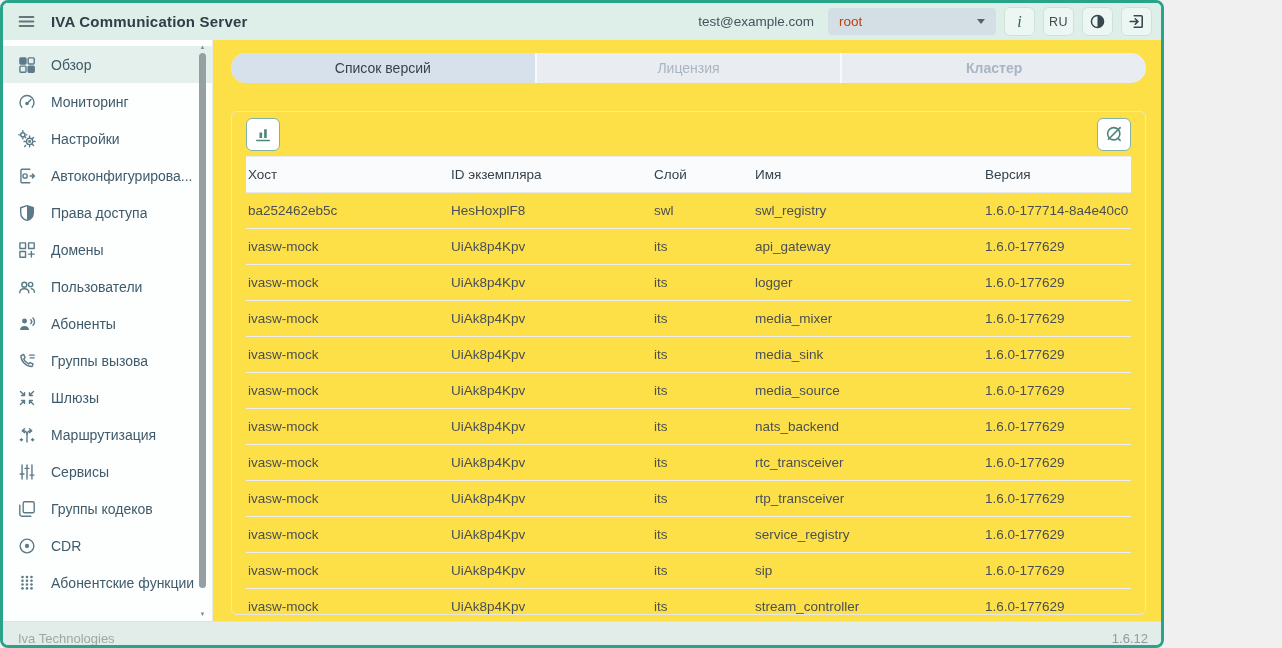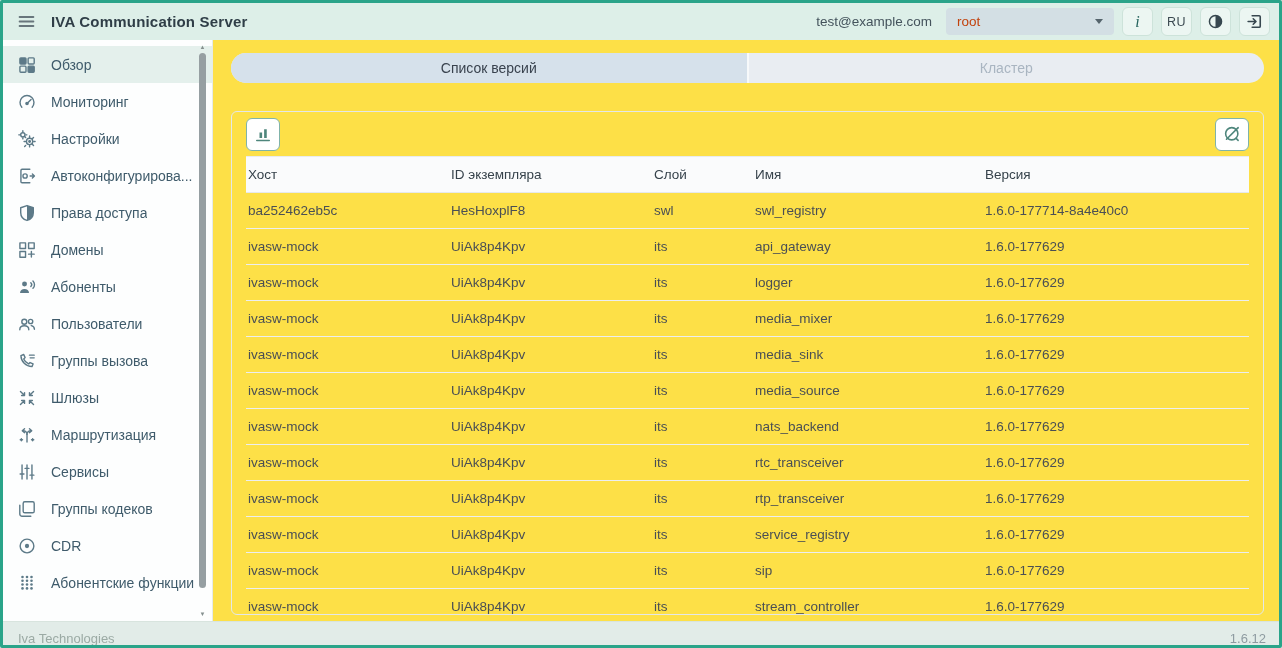--- a/index.html
+++ b/index.html
@@ -1,18 +1,18 @@
 <!DOCTYPE html>
 <html><head>
 <meta charset="utf-8">
 <style>
   html,body{margin:0;padding:0;background:#f0f0f0;}
   .window{
-    position:relative;width:1282px;height:648px;box-sizing:border-box;
-    border:3px solid #2aa489;border-radius:2px;background:#fff;overflow:hidden;
+    position:relative;width:1164px;height:648px;box-sizing:border-box;
+    border:3px solid #2aa489;border-radius:8px;background:#fff;overflow:hidden;
     font-family:"Liberation Sans","DejaVu Sans",sans-serif;
     -webkit-font-smoothing:antialiased;
   }
   
   .topbar{height:37px;background:#ddefe8;display:flex;align-items:center;padding:0 9px 0 8px;}
   .hamburger{width:30px;height:30px;border:none;background:transparent;display:flex;align-items:center;justify-content:center;color:#68767c;cursor:pointer;padding:0;}
   .app-title{margin-left:10px;font-size:15px;font-weight:700;color:#2f3e47;letter-spacing:.2px;}
   .topbar-spacer{flex:1;}
   .user-email{font-size:13.5px;color:#44535c;margin-right:14px;}
   .role-select{width:146px;height:27px;background:#d3dfe4;border:none;border-radius:4px;display:flex;align-items:center;justify-content:space-between;padding:0 11px;font-size:13.5px;color:#c2410c;cursor:pointer;}
@@ -31,21 +31,21 @@
   .side-label{overflow:hidden;text-overflow:ellipsis;}
   .side-scrollbar{position:absolute;top:3px;right:5px;bottom:3px;width:9px;}
   .scroll-arrow{position:absolute;left:0;width:9px;text-align:center;font-size:6px;color:#85908f;line-height:8px;cursor:pointer;}
   .scroll-arrow.up{top:0;}
   .scroll-arrow.down{bottom:0;}
   .scroll-thumb{position:absolute;left:1px;top:10px;bottom:30px;width:7px;background:#969fa2;border-radius:4px;cursor:pointer;}
   
   .content{flex:1;display:flex;flex-direction:column;background:#fde047;padding:13px 15px 0 18px;box-sizing:border-box;min-width:0;}
   .tabbar{display:flex;height:30px;flex:none;border-radius:15px;overflow:hidden;background:#e9edf2;}
   .tab{flex:1;display:flex;align-items:center;justify-content:center;font-size:14px;color:#a9b5c1;cursor:pointer;border-right:2px solid #f7f9fa;}
-  .tab:last-child{border-right:none;}
+  .tab:last-child{border-right:none;font-weight:bold;}
   .tab.active{background:#d6e1eb;color:#39424e;}
   .card{margin-top:28px;margin-bottom:6px;flex:1;border:1px solid #e3e7e9;border-radius:6px;padding:0 14px;box-sizing:border-box;overflow:hidden;}
   .toolbar{height:44px;display:flex;align-items:center;justify-content:space-between;}
   .tool-btn{width:34px;height:33px;border:1px solid #80b3a9;border-radius:6px;background:#fff;color:#4e867c;display:flex;align-items:center;justify-content:center;cursor:pointer;padding:0;}
   table.data{width:100%;border-collapse:collapse;table-layout:fixed;}
   table.data th{height:35px;text-align:left;font-weight:400;font-size:13.5px;color:#36424b;background:#fafbfc;border-top:1px solid #e9ecee;border-bottom:1px solid #e6e9eb;padding:0 6px 0 2px;cursor:pointer;}
   table.data td{height:35px;font-size:13.5px;color:#4a4f54;border-bottom:1px solid #eceef0;padding:0 6px 0 2px;white-space:nowrap;overflow:hidden;}
   
   .footer{height:24px;background:#e2ece8;border-top:1px solid #d8e4de;display:flex;align-items:flex-end;justify-content:space-between;padding:0 13px 0 15px;font-size:13px;}
   .footer .company{color:#9bab9f;color:#9baaa4;}
@@ -158,37 +158,37 @@
                 <rect x="9.4" y="1.7" width="5" height="5"></rect>
                 <rect x="1.7" y="9.4" width="5" height="5"></rect>
                 <path d="M11.9 9.2v5M9.4 11.7h5"></path>
               </svg>
             </span>
             <span class="side-label">Домены</span>
           </div>
           <div class="side-item">
             <span class="sicon">
               <svg width="18" height="18" viewBox="0 0 16 16" fill="none" stroke="currentColor" stroke-width="1.25" stroke-linecap="round" stroke-linejoin="round">
-                <circle cx="5.8" cy="5.4" r="2.2" fill="currentColor" stroke="none"></circle>
-                <path d="M1.8 13.3c0-2.2 1.8-3.5 4-3.5s4 1.3 4 3.5Z" fill="currentColor" stroke="none"></path>
-                <path d="M11.4 4.2c.9.9.9 2.5 0 3.4M13.3 2.6c1.8 1.8 1.8 4.8 0 6.6"></path>
-              </svg>
-            </span>
-            <span class="side-label">Абоненты</span>
-          </div>
-          <div class="side-item">
-            <span class="sicon">
-              <svg width="18" height="18" viewBox="0 0 16 16" fill="none" stroke="currentColor" stroke-width="1.25" stroke-linecap="round" stroke-linejoin="round">
                 <circle cx="5.6" cy="6" r="2.2"></circle>
                 <path d="M1.6 13.1c0-2.2 1.8-3.5 4-3.5s4 1.3 4 3.5"></path>
                 <circle cx="11.2" cy="5.8" r="1.9"></circle>
                 <path d="M11.8 9.4c1.8.3 2.8 1.6 2.8 3.3"></path>
               </svg>
             </span>
             <span class="side-label">Пользователи</span>
+          </div>
+          <div class="side-item">
+            <span class="sicon">
+              <svg width="18" height="18" viewBox="0 0 16 16" fill="none" stroke="currentColor" stroke-width="1.25" stroke-linecap="round" stroke-linejoin="round">
+                <circle cx="5.8" cy="5.4" r="2.2" fill="currentColor" stroke="none"></circle>
+                <path d="M1.8 13.3c0-2.2 1.8-3.5 4-3.5s4 1.3 4 3.5Z" fill="currentColor" stroke="none"></path>
+                <path d="M11.4 4.2c.9.9.9 2.5 0 3.4M13.3 2.6c1.8 1.8 1.8 4.8 0 6.6"></path>
+              </svg>
+            </span>
+            <span class="side-label">Абоненты</span>
           </div>
           <div class="side-item">
             <span class="sicon">
               <svg width="18" height="18" viewBox="0 0 16 16" fill="none" stroke="currentColor" stroke-width="1.25" stroke-linecap="round" stroke-linejoin="round">
                 <path d="M2.6 3.2c0 5.3 4.5 9.8 9.8 9.8l1-2.4-2.7-1.2-1.2 1.2c-1.9-.8-3.6-2.4-4.4-4.4l1.2-1.2-1.2-2.8Z"></path>
                 <path d="M10.2 2.8h4.2M10.8 5.2h3.6"></path>
               </svg>
             </span>
             <span class="side-label">Группы вызова</span>
           </div>
@@ -263,20 +263,21 @@
       <div class="side-scrollbar">
         <div class="scroll-arrow up">▲</div>
         <div class="scroll-thumb"></div>
         <div class="scroll-arrow down">▼</div>
       </div>
     </nav>
 
     <main class="content">
       <div class="tabbar">
           <div class="tab active">Список версий</div>
+          <div class="tab">Лицензия</div>
           <div class="tab">Кластер</div>
         </div>
       <section class="card">
         <div class="toolbar">
           <button class="tool-btn">
               <span class="ticon">
                 <svg width="20" height="20" viewBox="0 0 16 16" fill="none" stroke="currentColor" stroke-width="1.25" stroke-linecap="round" stroke-linejoin="round">
                   <path d="M3 13.2h10"></path>
                   <rect x="5.2" y="6.8" width="2.1" height="4.4" fill="currentColor" stroke="none"></rect>
                   <rect x="8.9" y="4.2" width="2.1" height="7" fill="currentColor" stroke="none"></rect>

